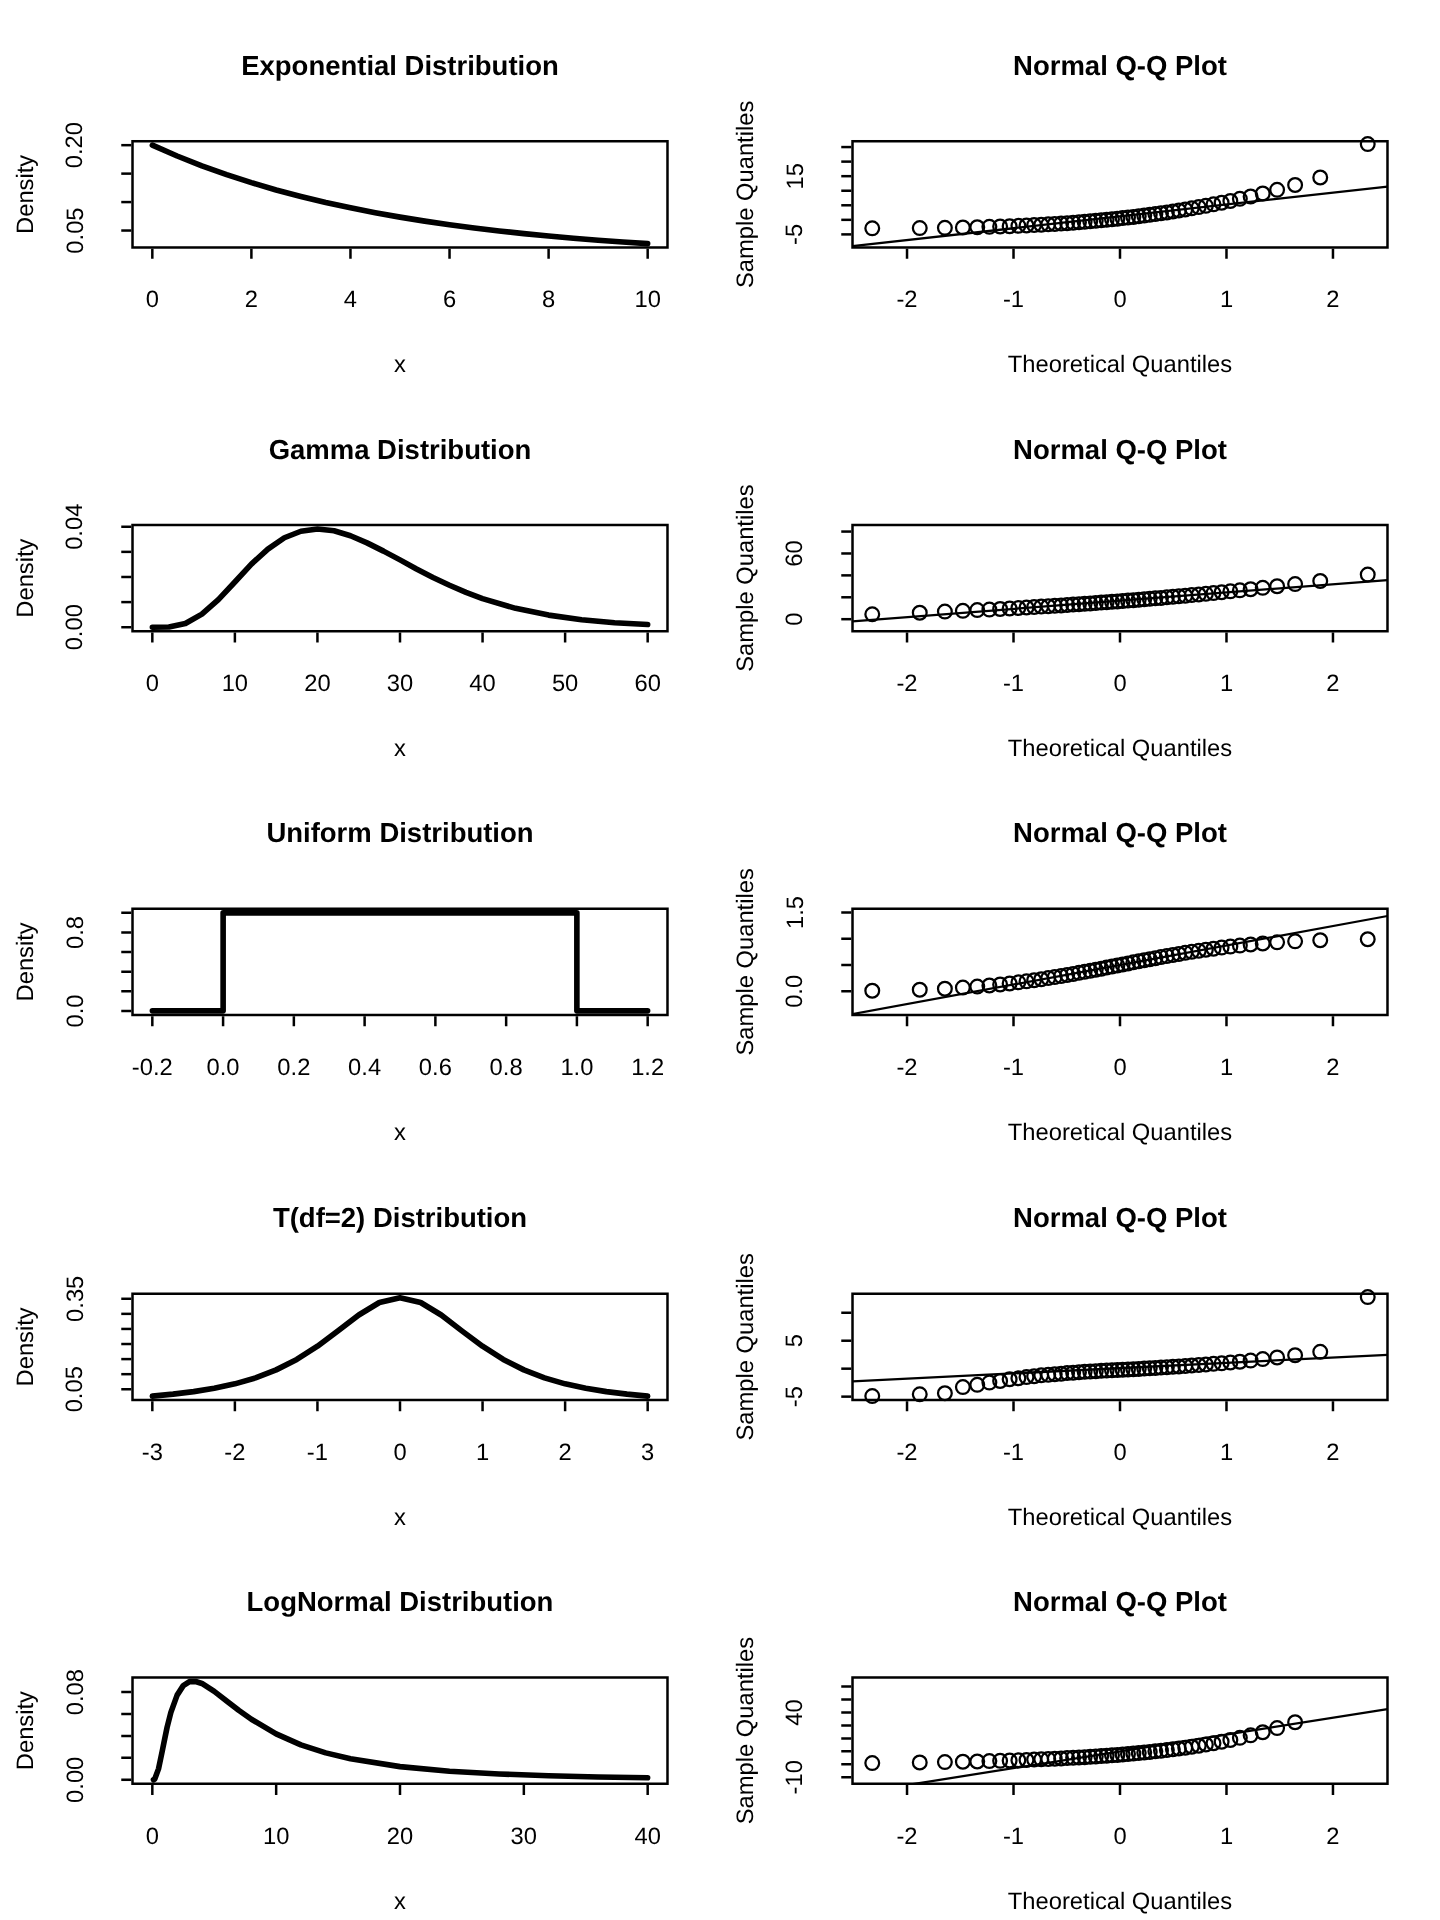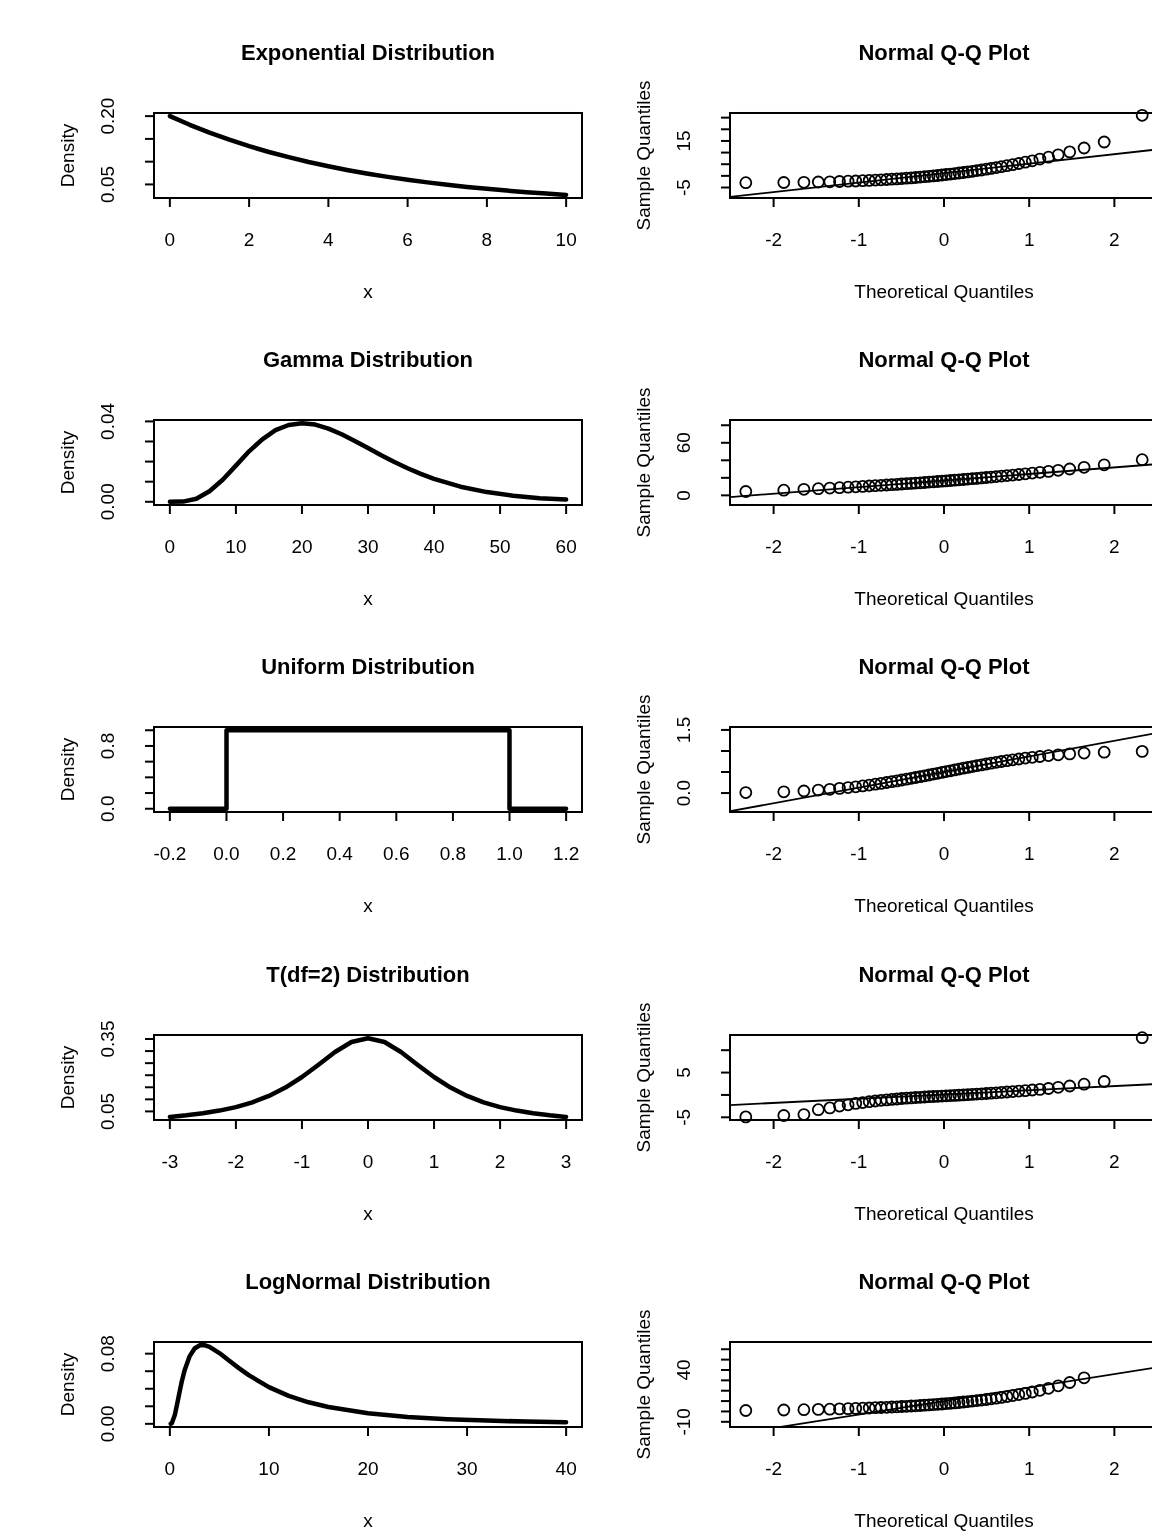--- a/index.html
+++ b/index.html
@@ -1,17 +1,17 @@
 <!DOCTYPE html>
 <html><head>
 <meta charset="utf-8">
 <style>
   html,body{margin:0;padding:0;background:#ffffff;}
   body{font-family:"Liberation Sans", sans-serif;}
-  #figure{width:928px;height:1536px;display:grid;grid-template-columns:576px 576px;grid-template-rows:repeat(5,307.2px);background:#fff;padding-left:48px;}
+  #figure{width:928px;height:1536px;display:grid;grid-template-columns:576px 576px;grid-template-rows:repeat(5,307.2px);background:#fff;}
   .cell{position:relative;}
   svg text{fill:#000;}
 </style>
 </head>
 <body>
 
 <div id="figure">
     <div class="cell"><svg viewBox="0 0 576 307.2" width="576" height="307.2">
         <clipPath id="clip0">
           <rect x="106" y="113" width="428" height="85"></rect>

